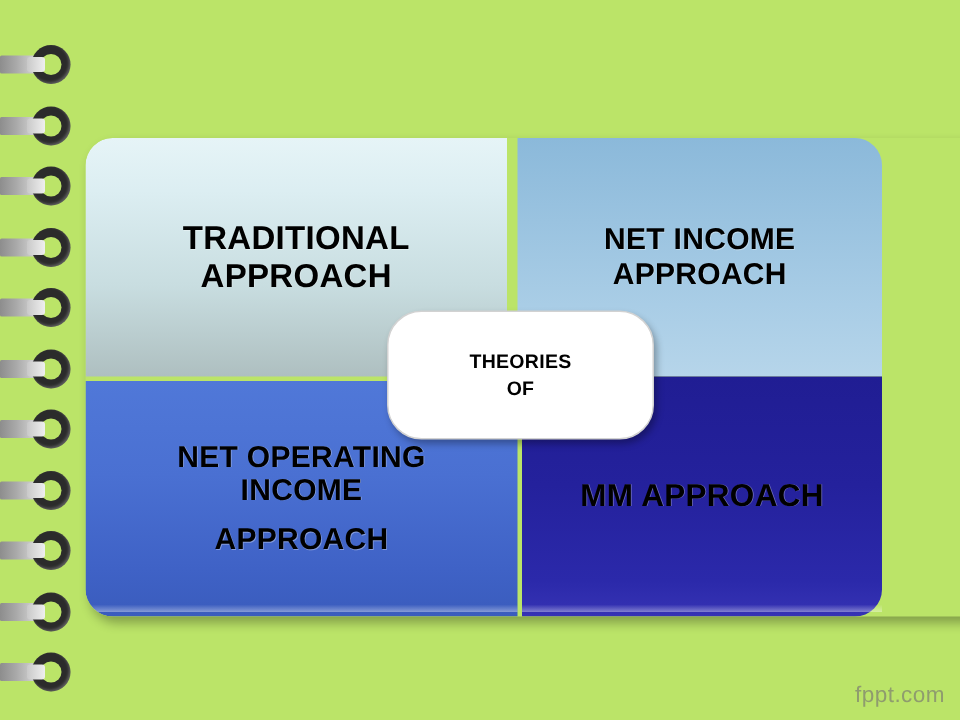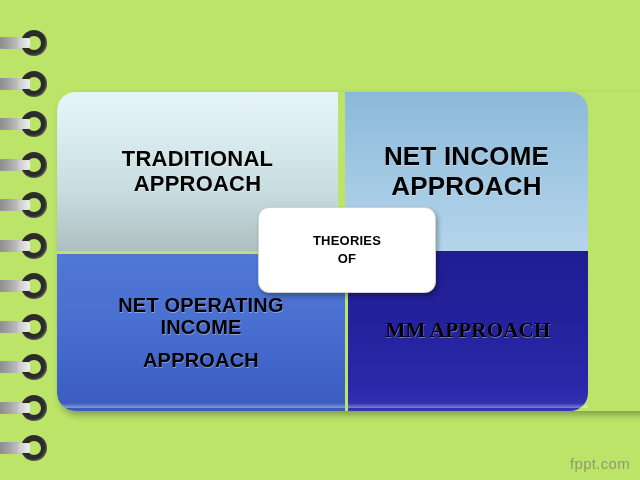--- a/index.html
+++ b/index.html
@@ -108,40 +108,40 @@
   }
   #q-tl .qlabel { font-size: 22px; }
 
   
   #q-tr {
     left: 288px; top: 0;
     width: 243px; height: 159px;
     background: linear-gradient(to bottom, #8bb9da 0%, #9ac3e0 35%, #a9cde6 70%, #b6d5ea 100%);
     border-top-right-radius: 18px;
   }
-  #q-tr .qlabel { font-size: 26px; }
+  #q-tr .qlabel { font-size: 20px; }
 
   
   #q-bl {
     left: 0; top: 162px;
     width: 288px; height: 157px;
     background: linear-gradient(to bottom, #5078d8 0%, #4a70d2 40%, #3f62c6 80%, #3a5cbd 100%);
     border-bottom-left-radius: 18px;
   }
   #q-bl .qlabel { font-size: 20px; }
   #q-bl .spacer { display: block; height: 10px; }
 
   
   #q-br {
     left: 291px; top: 159px;
     width: 240px; height: 160px;
     background: linear-gradient(to bottom, #201d93 0%, #24219c 45%, #2b29aa 85%, #3633b4 100%);
     border-bottom-right-radius: 18px;
   }
-  #q-br .qlabel { font-size: 21px; font-family: Liberation Serif, serif; }
+  #q-br .qlabel { font-size: 21px; }
 
   
   .sheen {
     position: absolute;
     left: 0;
     bottom: 3px;
     width: 100%;
     height: 5px;
     background: linear-gradient(to bottom, rgba(255,255,255,0.00), rgba(255,255,255,0.38));
     pointer-events: none;
@@ -149,21 +149,21 @@
 
   
   #center-box {
     position: absolute;
     left: 258px;
     top: 207px;
     width: 176px;
     height: 84px;
     background: #ffffff;
     border: 1px solid #d2d2d2;
-    border-radius: 11px;
+    border-radius: 23px;
     box-shadow: 2px 3px 5px rgba(0,0,0,0.30);
     z-index: 9;
     display: flex;
     flex-direction: column;
     align-items: center;
     justify-content: center;
     gap: 3px;
   }
   #center-box .cline {
     font-size: 13px;

